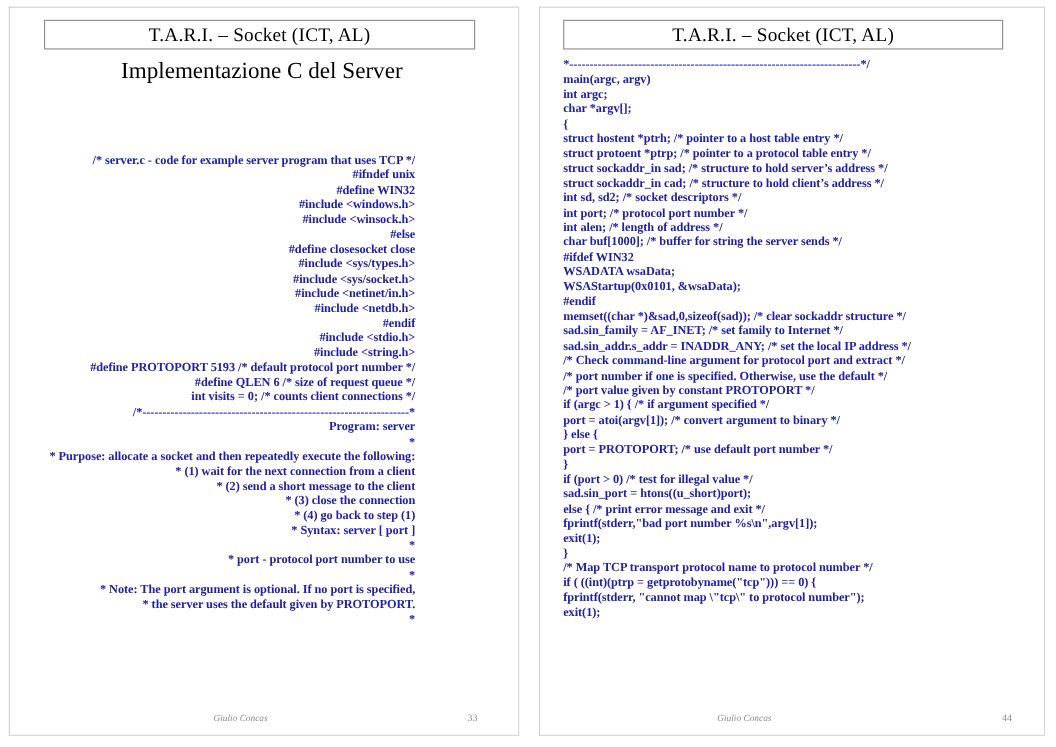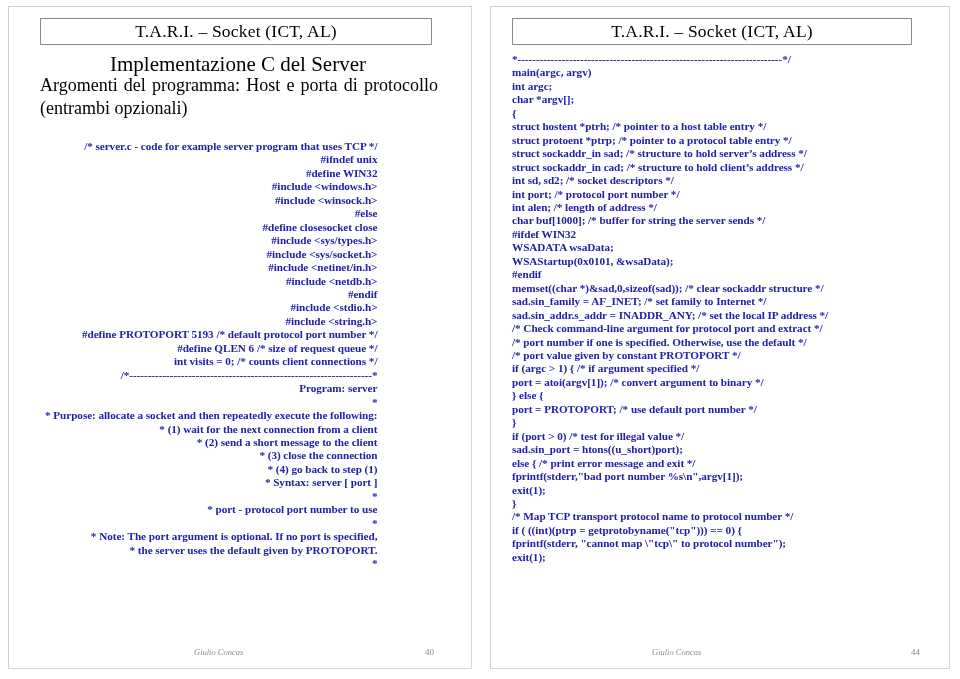--- a/index.html
+++ b/index.html
@@ -153,27 +153,26 @@
 
   <div class="slide left">
     <div class="slide-frame"></div>
 
     <div class="title-box">
       <span class="title-text">T.A.R.I. – Socket (ICT, AL)</span>
     </div>
 
     <div class="heading">Implementazione C del Server</div>
 
-    <div class="subheading">Argomenti del programma: Host e porta di protocollo (entrambi opzionali)</div>
 
     <div class="code"><span class="ln">/* server.c - code for example server program that uses TCP */</span><span class="ln">#ifndef unix</span><span class="ln">#define WIN32</span><span class="ln">#include &lt;windows.h&gt;</span><span class="ln">#include &lt;winsock.h&gt;</span><span class="ln">#else</span><span class="ln">#define closesocket close</span><span class="ln">#include &lt;sys/types.h&gt;</span><span class="ln">#include &lt;sys/socket.h&gt;</span><span class="ln">#include &lt;netinet/in.h&gt;</span><span class="ln">#include &lt;netdb.h&gt;</span><span class="ln">#endif</span><span class="ln">#include &lt;stdio.h&gt;</span><span class="ln">#include &lt;string.h&gt;</span><span class="ln">#define PROTOPORT 5193 /* default protocol port number */</span><span class="ln">#define QLEN 6 /* size of request queue */</span><span class="ln">int visits = 0; /* counts client connections */</span><span class="ln">/*------------------------------------------------------------------*</span><span class="ln">Program: server</span><span class="ln">*</span><span class="ln">* Purpose: allocate a socket and then repeatedly execute the following:</span><span class="ln">* (1) wait for the next connection from a client</span><span class="ln">* (2) send a short message to the client</span><span class="ln">* (3) close the connection</span><span class="ln">* (4) go back to step (1)</span><span class="ln">* Syntax: server [ port ]</span><span class="ln">*</span><span class="ln">* port - protocol port number to use</span><span class="ln">*</span><span class="ln">* Note: The port argument is optional. If no port is specified,</span><span class="ln">* the server uses the default given by PROTOPORT.</span><span class="ln">*</span></div>
 
     <div class="footer">
       <span class="author">Giulio Concas</span>
-      <span class="pageno">40</span>
+      <span class="pageno">33</span>
     </div>
   </div>
 
   <div class="slide right">
     <div class="slide-frame"></div>
 
     <div class="title-box">
       <span class="title-text">T.A.R.I. – Socket (ICT, AL)</span>
     </div>
 

